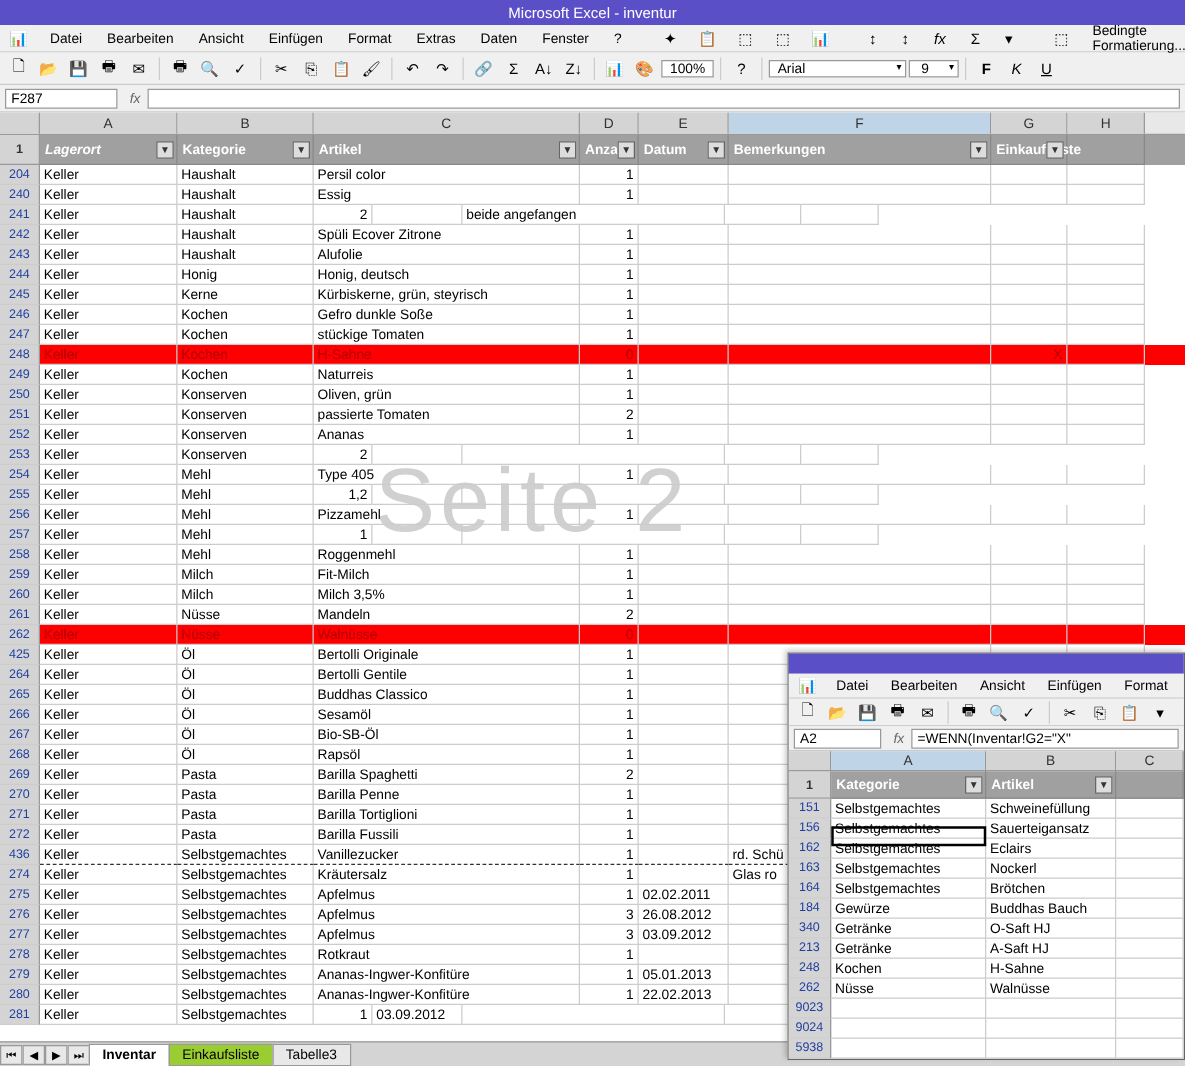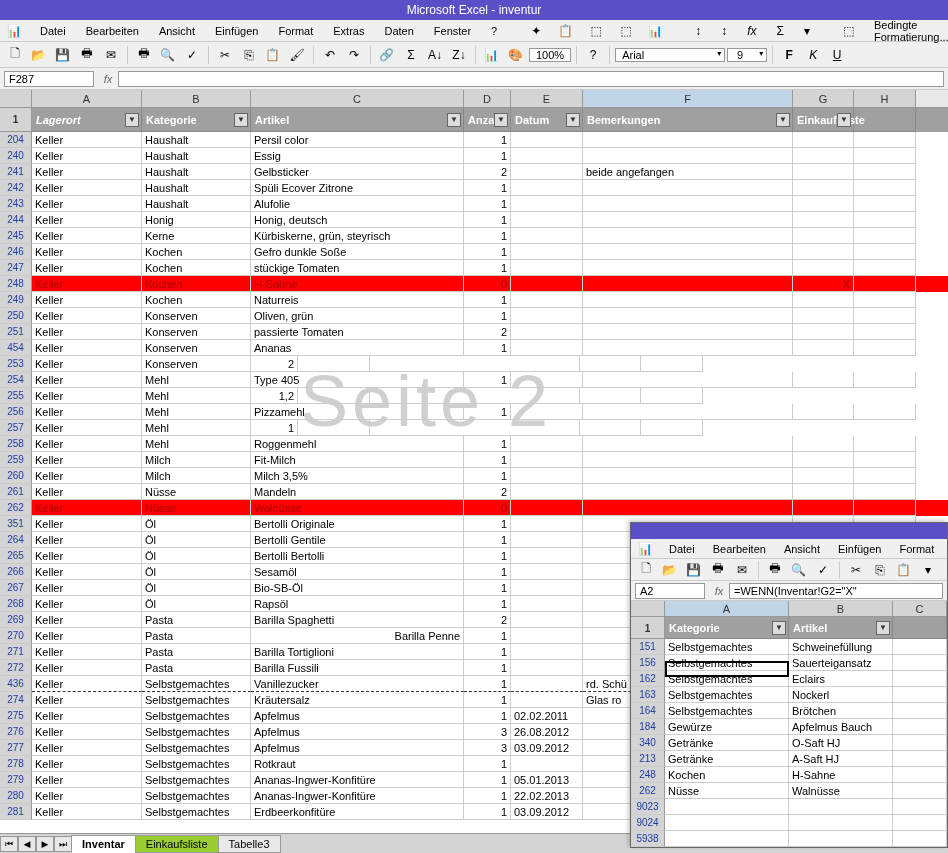--- a/index.html
+++ b/index.html
@@ -199,21 +199,20 @@
         <div class="cell num" style="width: 47px;">1</div>
         <div class="cell" style="width: 72px;"></div>
         <div class="cell" style="width: 210px;"></div>
         <div class="cell num" style="width: 61px;"></div>
         <div class="cell" style="width: 62px;"></div>
       </div>
       <div class="data-row">
         <div class="rowhead">241</div>
         <div class="cell" style="width: 110px;">Keller</div>
         <div class="cell" style="width: 109px;">Haushalt</div>
-        <div class="cell" style="width: 213px;">Gelbsticker</div>
         <div class="cell num" style="width: 47px;">2</div>
         <div class="cell" style="width: 72px;"></div>
         <div class="cell" style="width: 210px;">beide angefangen</div>
         <div class="cell num" style="width: 61px;"></div>
         <div class="cell" style="width: 62px;"></div>
       </div>
       <div class="data-row">
         <div class="rowhead">242</div>
         <div class="cell" style="width: 110px;">Keller</div>
         <div class="cell" style="width: 109px;">Haushalt</div>
@@ -317,21 +316,21 @@
         <div class="cell" style="width: 110px;">Keller</div>
         <div class="cell" style="width: 109px;">Konserven</div>
         <div class="cell" style="width: 213px;">passierte Tomaten</div>
         <div class="cell num" style="width: 47px;">2</div>
         <div class="cell" style="width: 72px;"></div>
         <div class="cell" style="width: 210px;"></div>
         <div class="cell num" style="width: 61px;"></div>
         <div class="cell" style="width: 62px;"></div>
       </div>
       <div class="data-row">
-        <div class="rowhead">454</div>
+        <div class="rowhead">252</div>
         <div class="cell" style="width: 110px;">Keller</div>
         <div class="cell" style="width: 109px;">Konserven</div>
         <div class="cell" style="width: 213px;">Ananas</div>
         <div class="cell num" style="width: 47px;">1</div>
         <div class="cell" style="width: 72px;"></div>
         <div class="cell" style="width: 210px;"></div>
         <div class="cell num" style="width: 61px;"></div>
         <div class="cell" style="width: 62px;"></div>
       </div>
       <div class="data-row">
@@ -435,21 +434,21 @@
         <div class="cell" style="width: 110px;">Keller</div>
         <div class="cell" style="width: 109px;">Nüsse</div>
         <div class="cell" style="width: 213px;">Walnüsse</div>
         <div class="cell num" style="width: 47px;">0</div>
         <div class="cell" style="width: 72px;"></div>
         <div class="cell" style="width: 210px;"></div>
         <div class="cell num" style="width: 61px;"></div>
         <div class="cell" style="width: 62px;"></div>
       </div>
       <div class="data-row">
-        <div class="rowhead">351</div>
+        <div class="rowhead">425</div>
         <div class="cell" style="width: 110px;">Keller</div>
         <div class="cell" style="width: 109px;">Öl</div>
         <div class="cell" style="width: 213px;">Bertolli Originale</div>
         <div class="cell num" style="width: 47px;">1</div>
         <div class="cell" style="width: 72px;"></div>
         <div class="cell" style="width: 210px;"></div>
         <div class="cell num" style="width: 61px;"></div>
         <div class="cell" style="width: 62px;"></div>
       </div>
       <div class="data-row">
@@ -460,21 +459,21 @@
         <div class="cell num" style="width: 47px;">1</div>
         <div class="cell" style="width: 72px;"></div>
         <div class="cell" style="width: 210px;"></div>
         <div class="cell num" style="width: 61px;"></div>
         <div class="cell" style="width: 62px;"></div>
       </div>
       <div class="data-row">
         <div class="rowhead">265</div>
         <div class="cell" style="width: 110px;">Keller</div>
         <div class="cell" style="width: 109px;">Öl</div>
-        <div class="cell" style="width: 213px;">Bertolli Bertolli</div>
+        <div class="cell" style="width: 213px;">Buddhas Classico</div>
         <div class="cell num" style="width: 47px;">1</div>
         <div class="cell" style="width: 72px;"></div>
         <div class="cell" style="width: 210px;"></div>
         <div class="cell num" style="width: 61px;"></div>
         <div class="cell" style="width: 62px;"></div>
       </div>
       <div class="data-row">
         <div class="rowhead">266</div>
         <div class="cell" style="width: 110px;">Keller</div>
         <div class="cell" style="width: 109px;">Öl</div>
@@ -515,21 +514,21 @@
         <div class="cell num" style="width: 47px;">2</div>
         <div class="cell" style="width: 72px;"></div>
         <div class="cell" style="width: 210px;"></div>
         <div class="cell num" style="width: 61px;"></div>
         <div class="cell" style="width: 62px;"></div>
       </div>
       <div class="data-row">
         <div class="rowhead">270</div>
         <div class="cell" style="width: 110px;">Keller</div>
         <div class="cell" style="width: 109px;">Pasta</div>
-        <div class="cell" style="width: 213px; text-align: right;">Barilla Penne</div>
+        <div class="cell" style="width: 213px;">Barilla Penne</div>
         <div class="cell num" style="width: 47px;">1</div>
         <div class="cell" style="width: 72px;"></div>
         <div class="cell" style="width: 210px;"></div>
         <div class="cell num" style="width: 61px;"></div>
         <div class="cell" style="width: 62px;"></div>
       </div>
       <div class="data-row">
         <div class="rowhead">271</div>
         <div class="cell" style="width: 110px;">Keller</div>
         <div class="cell" style="width: 109px;">Pasta</div>
@@ -636,21 +635,20 @@
         <div class="cell num" style="width: 47px;">1</div>
         <div class="cell" style="width: 72px;">22.02.2013</div>
         <div class="cell" style="width: 210px;"></div>
         <div class="cell num" style="width: 61px;"></div>
         <div class="cell" style="width: 62px;"></div>
       </div>
       <div class="data-row">
         <div class="rowhead">281</div>
         <div class="cell" style="width: 110px;">Keller</div>
         <div class="cell" style="width: 109px;">Selbstgemachtes</div>
-        <div class="cell" style="width: 213px;">Erdbeerkonfitüre</div>
         <div class="cell num" style="width: 47px;">1</div>
         <div class="cell" style="width: 72px;">03.09.2012</div>
         <div class="cell" style="width: 210px;"></div>
         <div class="cell num" style="width: 61px;"></div>
         <div class="cell" style="width: 62px;"></div>
       </div>
     </div>
 </div>
 
 <div class="tabstrip">
@@ -741,21 +739,21 @@
       </div>
       <div class="data-row">
         <div class="rowhead">164</div>
         <div class="cell" style="width: 124px;">Selbstgemachtes</div>
         <div class="cell" style="width: 104px;">Brötchen</div>
         <div class="cell" style="width: 54px;"></div>
       </div>
       <div class="data-row">
         <div class="rowhead">184</div>
         <div class="cell" style="width: 124px;">Gewürze</div>
-        <div class="cell" style="width: 104px;">Apfelmus Bauch</div>
+        <div class="cell" style="width: 104px;">Buddhas Bauch</div>
         <div class="cell" style="width: 54px;"></div>
       </div>
       <div class="data-row">
         <div class="rowhead">340</div>
         <div class="cell" style="width: 124px;">Getränke</div>
         <div class="cell" style="width: 104px;">O-Saft HJ</div>
         <div class="cell" style="width: 54px;"></div>
       </div>
       <div class="data-row">
         <div class="rowhead">213</div>

